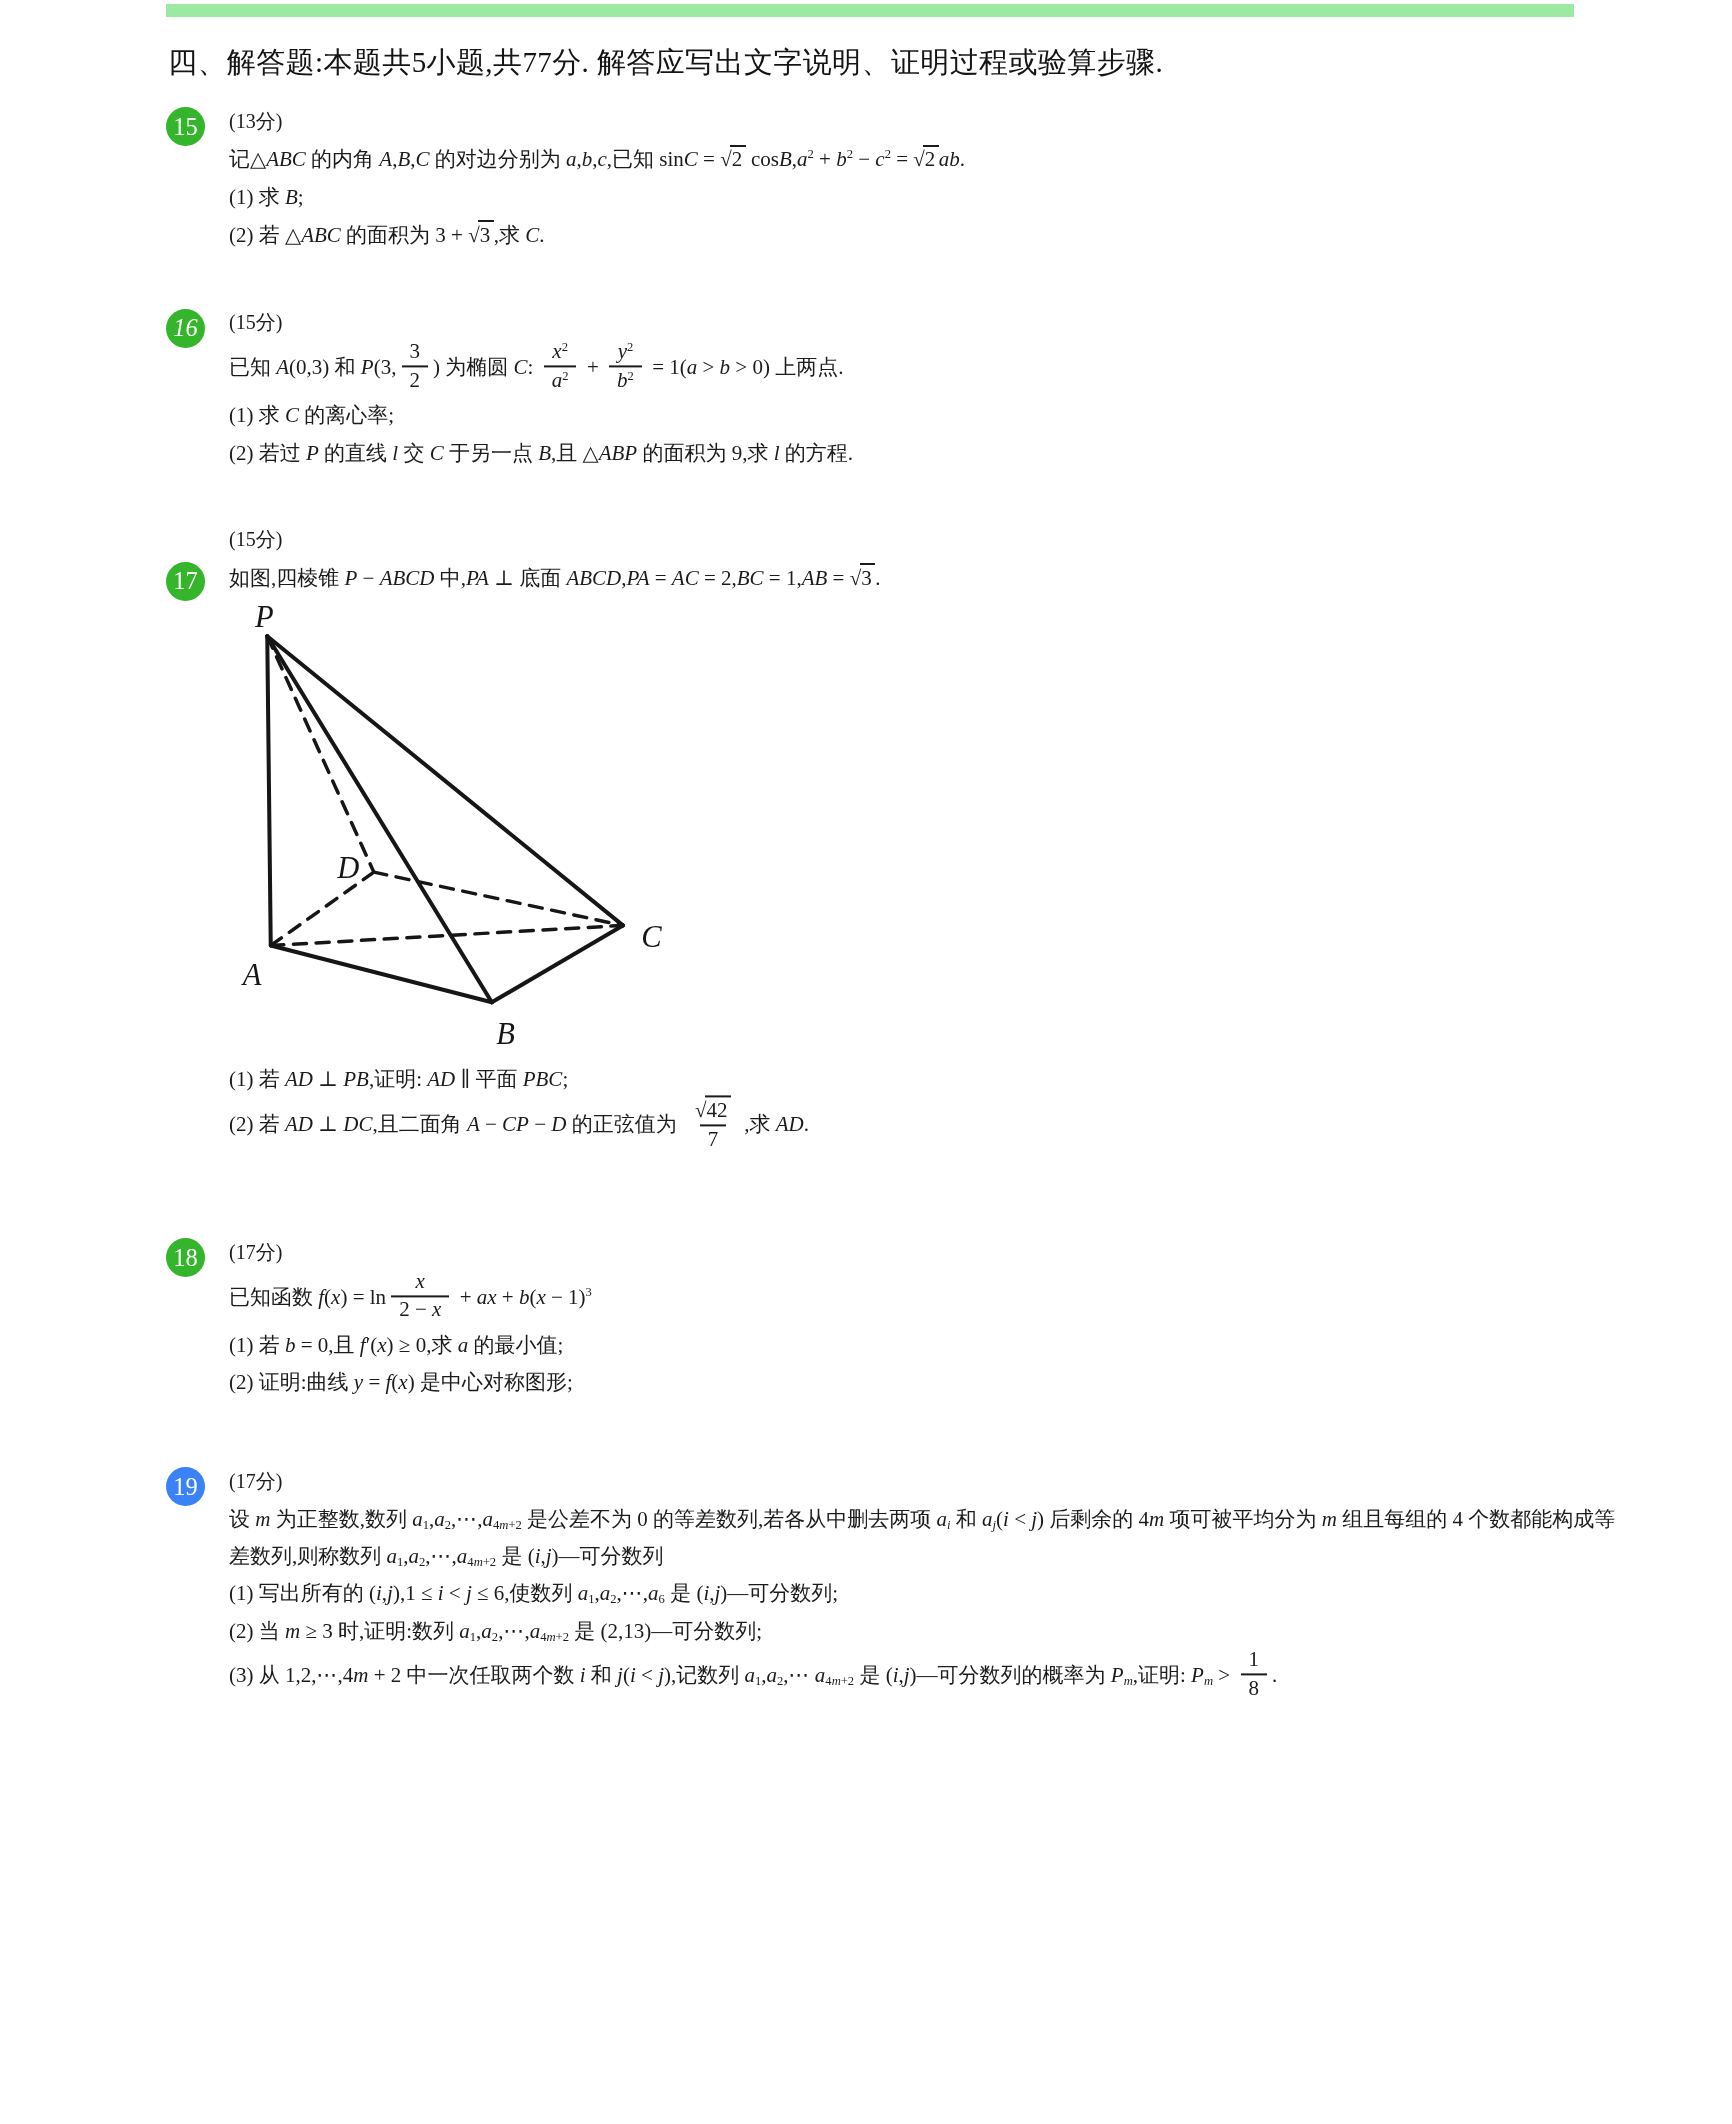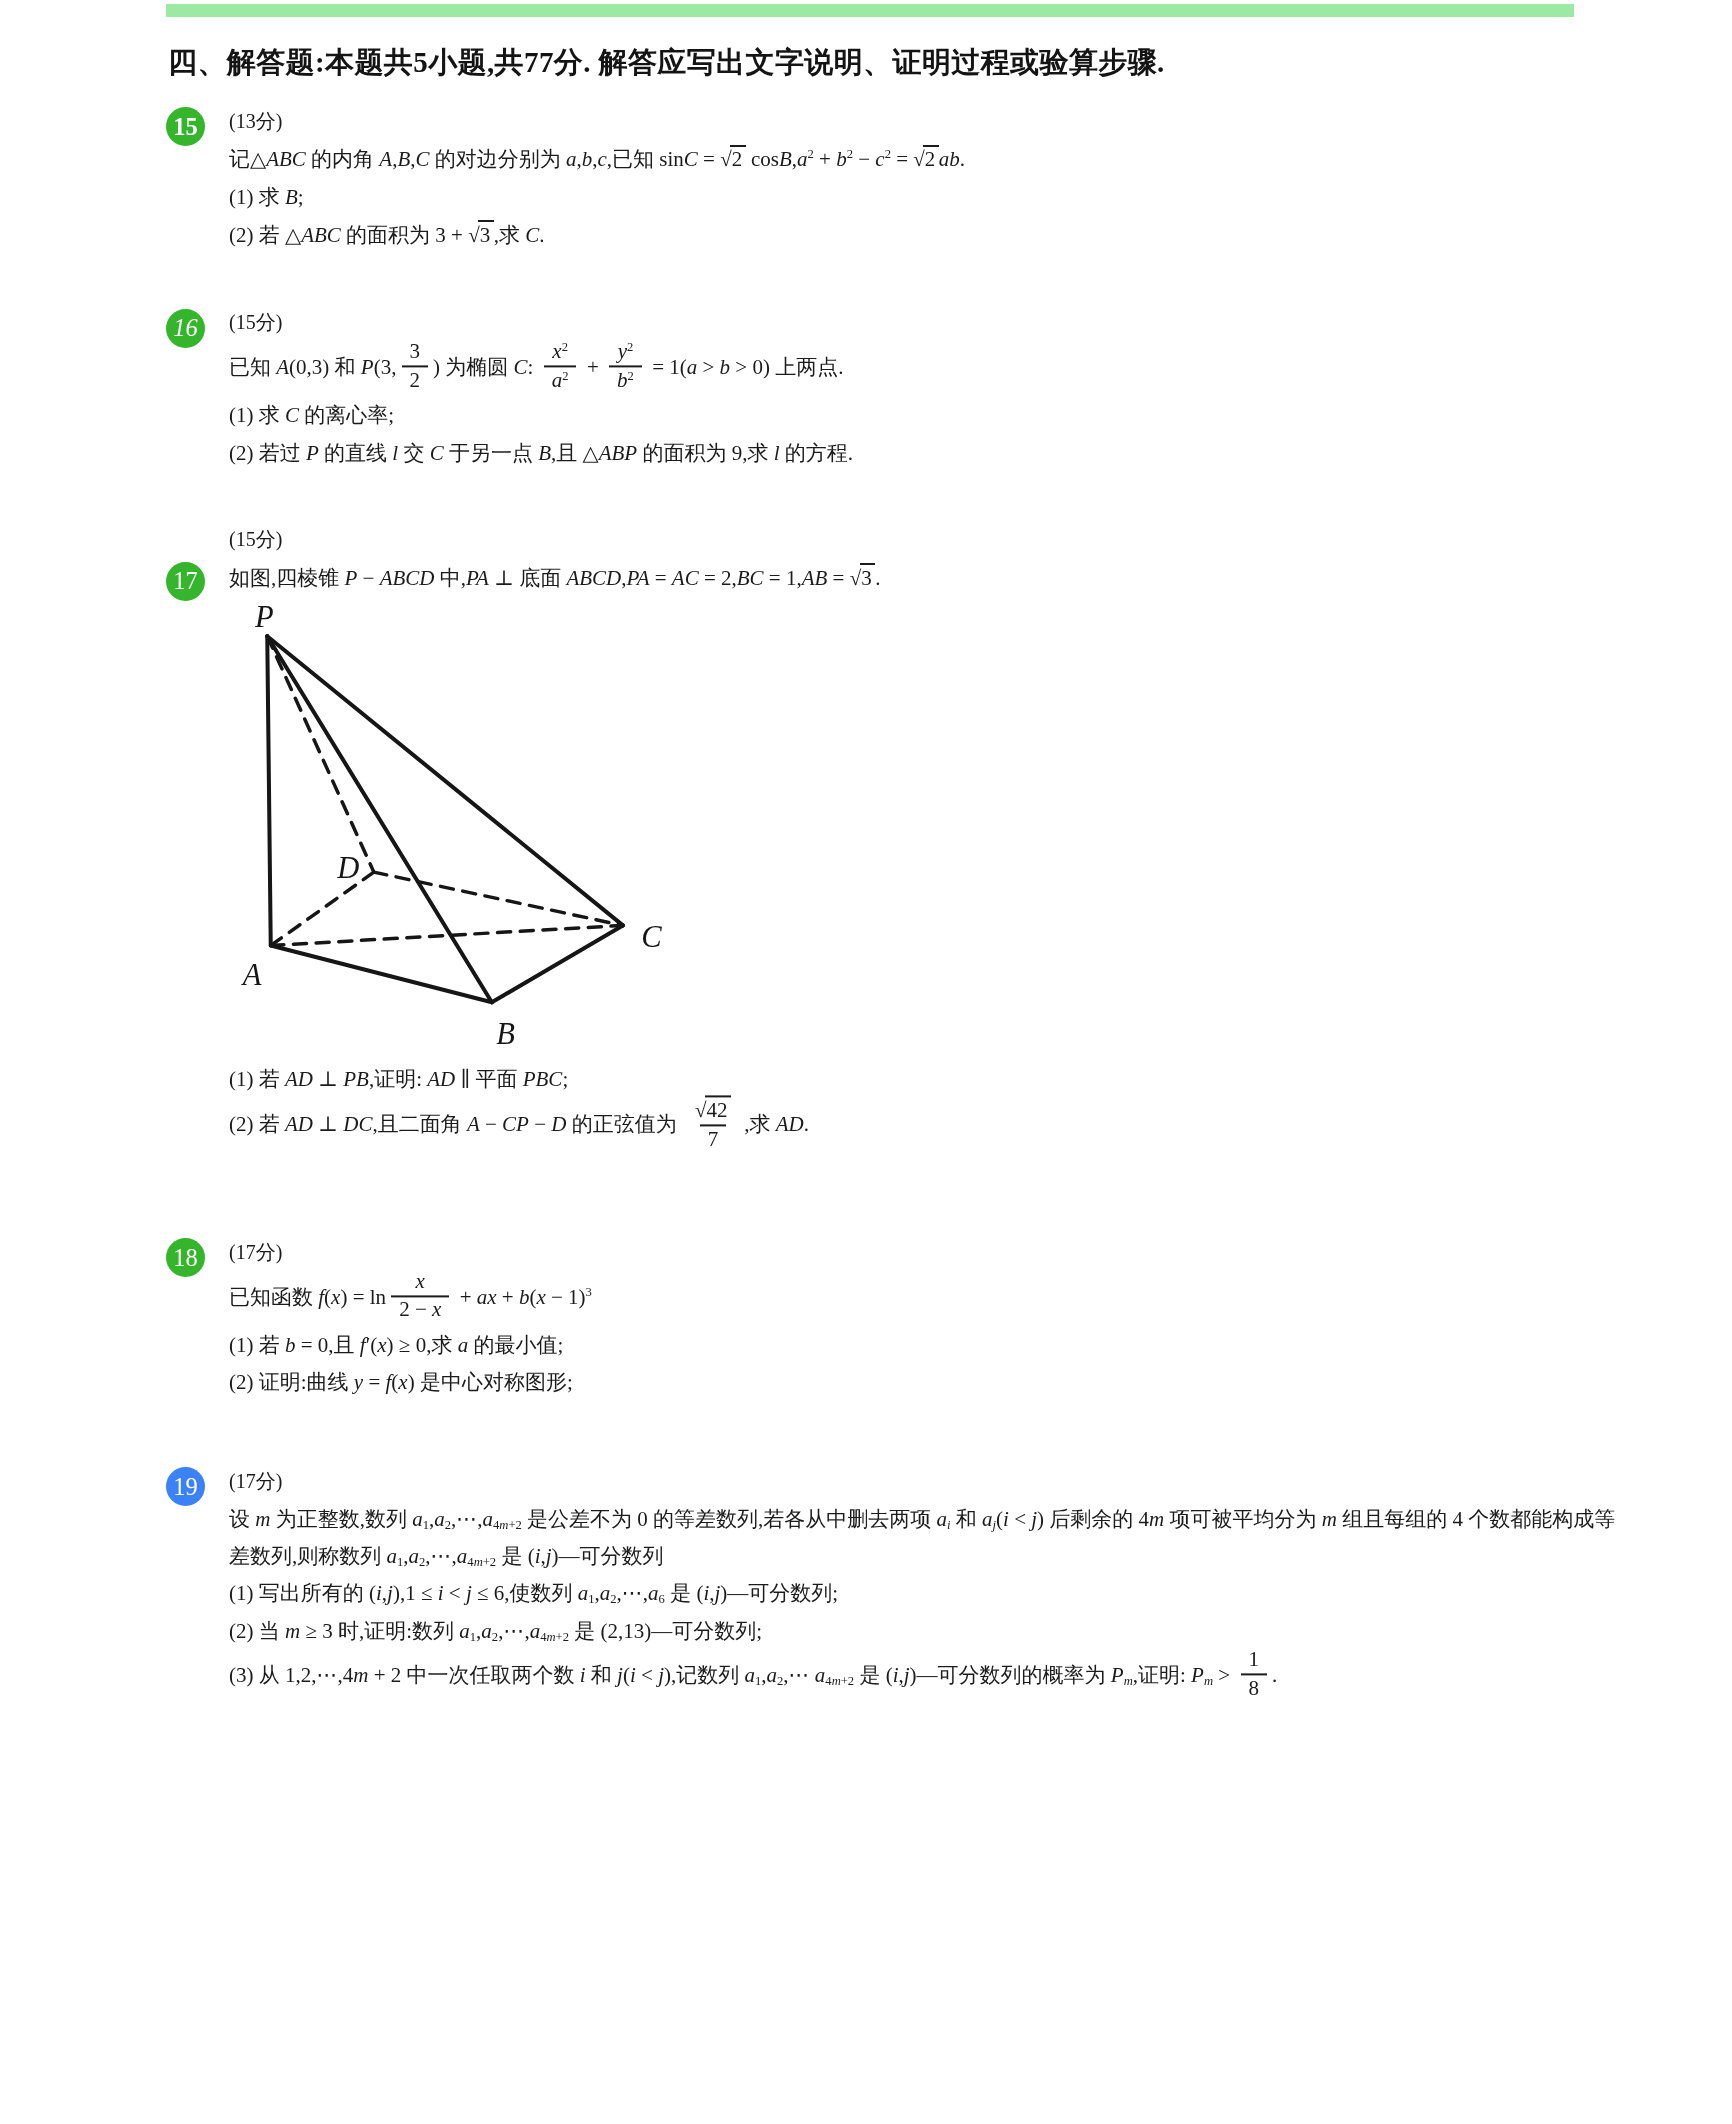--- a/index.html
+++ b/index.html
@@ -3,21 +3,21 @@
 <meta charset="utf-8">
 <style>
   html,body{margin:0;padding:0;background:#ffffff;}
   body{
     width:1733px;height:2124px;overflow:hidden;position:relative;
     font-family:"Liberation Serif","DejaVu Serif","DejaVu Sans",serif;
     color:#1b1b1b;
   }
   .top-bar{margin:4.4px 0 0 166px;width:1408px;height:12.2px;}
   .section-header{
-    margin:26px 0 5px 168px;font-size:29px;font-weight:700;color:#141414;
+    margin:26px 0 5px 168px;font-size:29px;font-weight:400;color:#141414;
     letter-spacing:0.4px;
   }
   .problems{margin:21px 0 0 166px;}
   .problem{position:relative;padding-left:63px;}
   .problem-badge{
     position:absolute;left:0;top:3.5px;width:39px;height:39px;border-radius:50%;
     color:#fff;font-size:24.5px;display:flex;align-items:center;justify-content:center;
     font-family:"Liberation Serif","DejaVu Serif",serif;
   }
   .content{max-width:1390px;}
@@ -47,21 +47,21 @@
 </style>
 </head>
 <body>
 
 <div class="top-bar" style="background: rgb(156, 233, 163);"></div>
 
 <div class="section-header">四、解答题:本题共5小题,共77分.  解答应写出文字说明、证明过程或验算步骤.</div>
 
 <div class="problems">
     <div class="problem problem-15">
-      <div class="problem-badge" style="background: rgb(52, 181, 44); font-weight: bold;">15</div>
+      <div class="problem-badge" style="background: rgb(52, 181, 44);">15</div>
       <div class="content">
         <div class="line points-line">(13分)</div>
         <div class="line"><span class="tx">记△</span><span class="it">ABC</span><span class="tx"> 的内角 </span><span class="it">A</span><span class="tx">,</span><span class="it">B</span><span class="tx">,</span><span class="it">C</span><span class="tx"> 的对边分别为 </span><span class="it">a</span><span class="tx">,</span><span class="it">b</span><span class="tx">,</span><span class="it">c</span><span class="tx">,已知 sin</span><span class="it">C</span><span class="tx"> = </span><span class="sqrt"><span class="rsign">√</span><span class="rad">2</span></span><span class="tx"> cos</span><span class="it">B</span><span class="tx">,</span><span class="it">a</span><span class="sup">2</span><span class="tx"> + </span><span class="it">b</span><span class="sup">2</span><span class="tx"> − </span><span class="it">c</span><span class="sup">2</span><span class="tx"> = </span><span class="sqrt"><span class="rsign">√</span><span class="rad">2</span></span><span class="it">ab</span><span class="tx">.</span></div>
         <div class="line"><span class="tx">(1) 求 </span><span class="it">B</span><span class="tx">;</span></div>
         <div class="line"><span class="tx">(2) 若 △</span><span class="it">ABC</span><span class="tx"> 的面积为 3 + </span><span class="sqrt"><span class="rsign">√</span><span class="rad">3</span></span><span class="tx">,求 </span><span class="it">C</span><span class="tx">.</span></div>
       </div>
     </div>
     <div class="problem problem-16">
       <div class="problem-badge" style="background: rgb(52, 181, 44); font-style: italic;">16</div>
       <div class="content">

